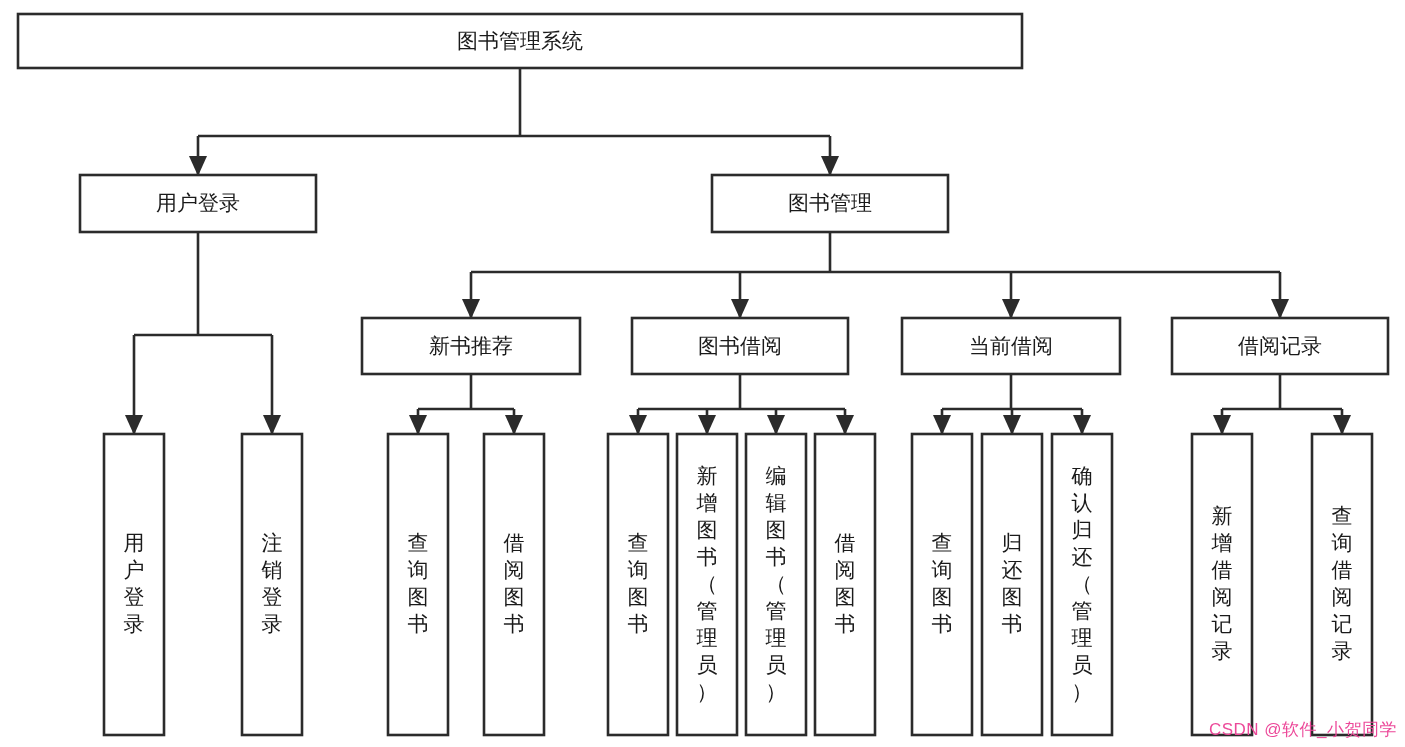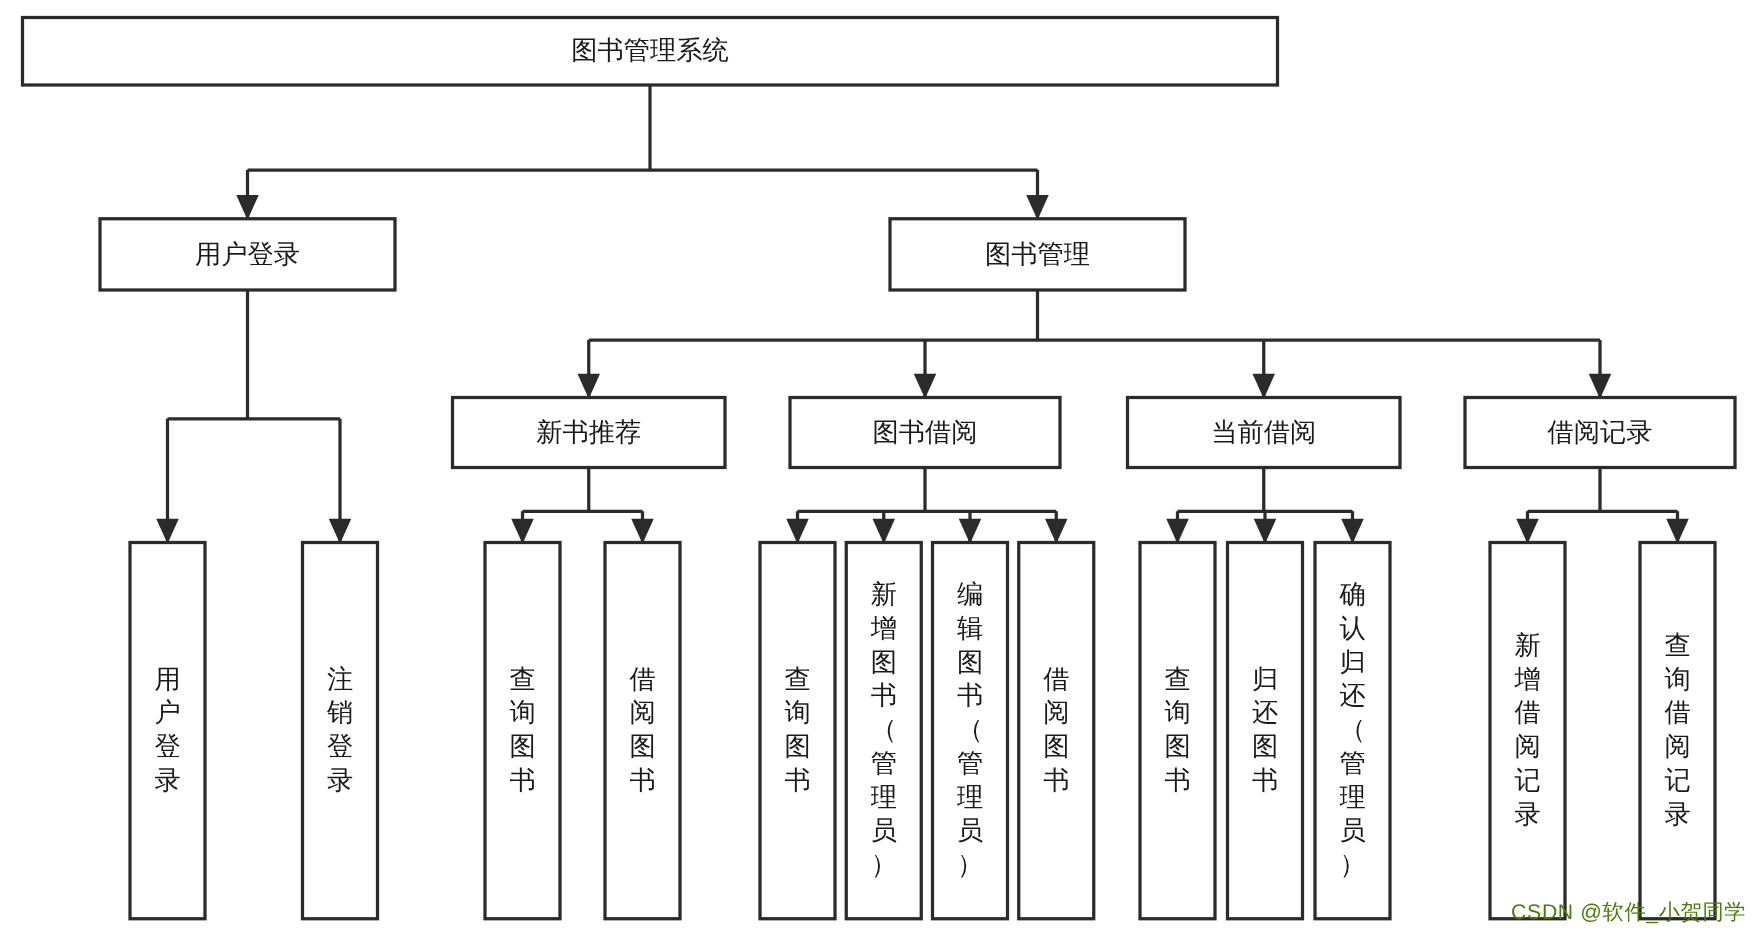--- a/index.html
+++ b/index.html
@@ -53,21 +53,21 @@
   .arrow-head {
     fill: #2b2b2b;
     stroke: none;
   }
   .watermark {
     position: absolute;
     right: 8px;
     bottom: 6px;
     font-family: "Liberation Sans", "DejaVu Sans", sans-serif;
     font-size: 17px;
-    color: #4d7c0f;
+    color: #ec4899;
     letter-spacing: 0.5px;
     white-space: nowrap;
     pointer-events: none;
   }
 </style>
 </head>
 <body>
 
 <div id="diagram-root">
   <svg class="flow" viewBox="0 0 1405 747" xmlns="http://www.w3.org/2000/svg">

